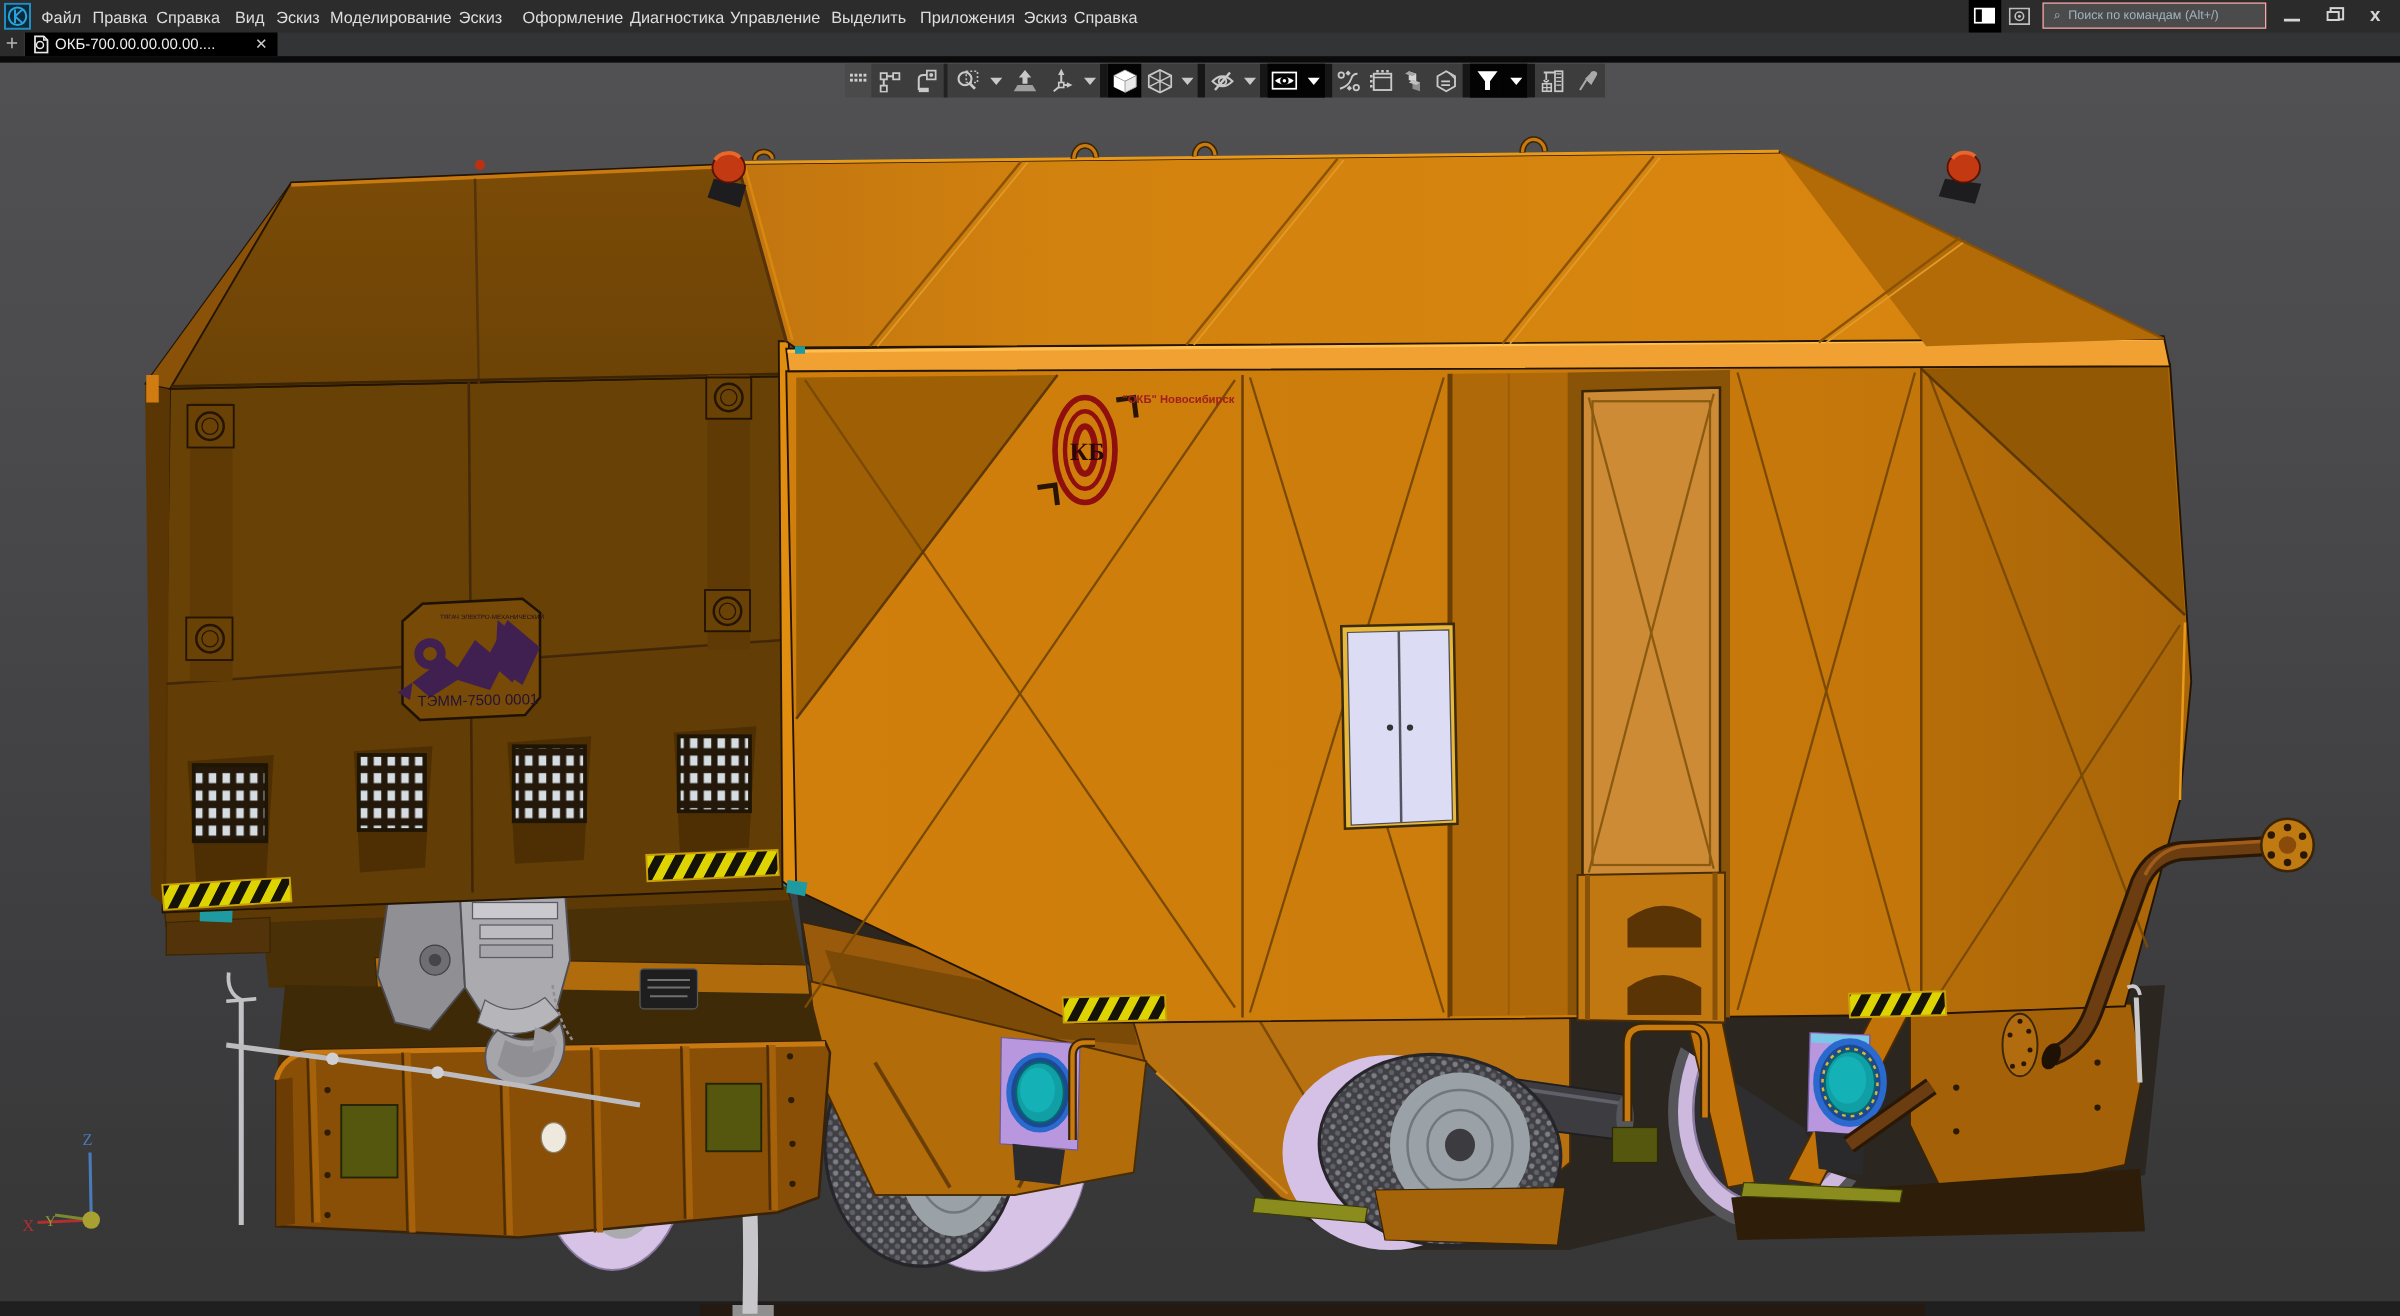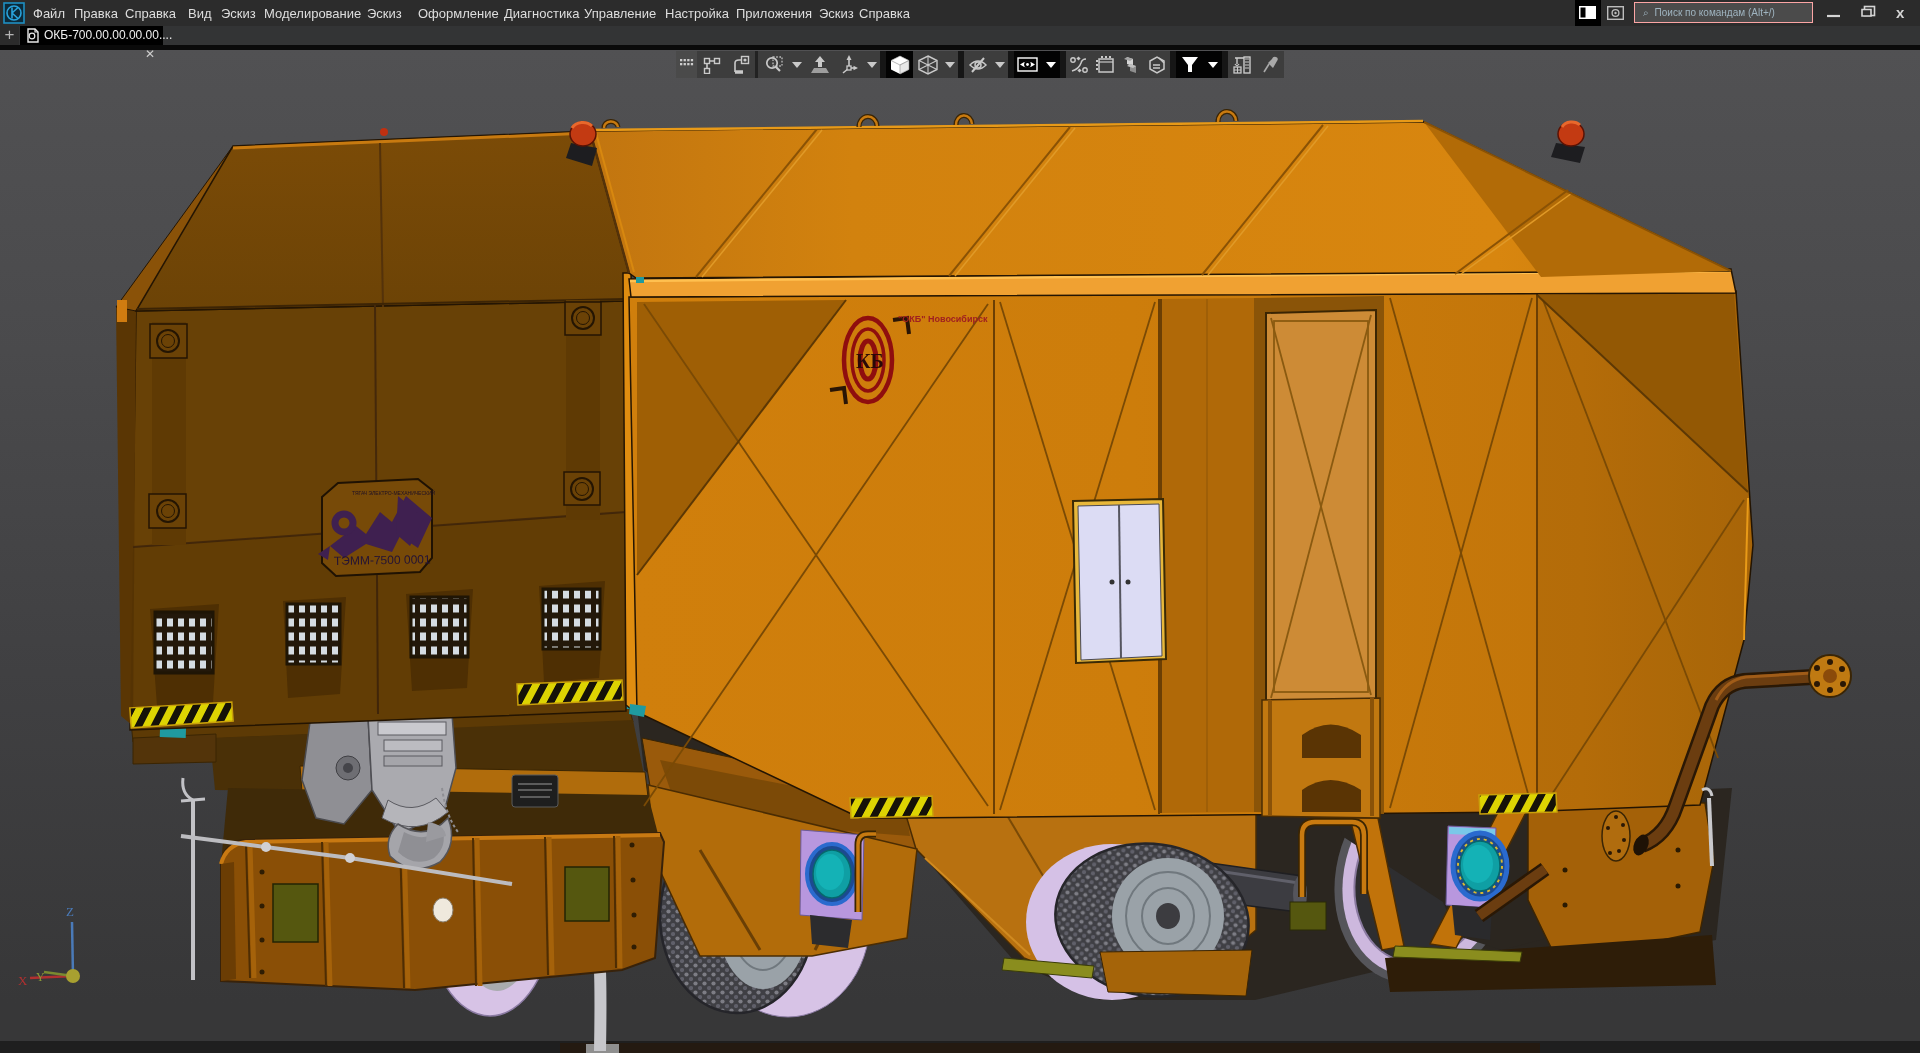--- a/index.html
+++ b/index.html
@@ -1,20 +1,20 @@
 <!DOCTYPE html>
 <html><head><meta charset="utf-8">
 <style>
 *{margin:0;padding:0;box-sizing:border-box}
 html,body{width:1920px;height:1053px;overflow:hidden;background:#2b2b2b;font-family:"Liberation Sans",sans-serif}
 #menubar{position:absolute;left:0;top:0;width:1812px;height:26px;background:#2c2c2c;z-index:30}
 #menubar .mi{position:absolute;top:0;height:26px;line-height:27px;color:#dedede;font-size:13px}
 #tabbar{position:absolute;left:0;top:26px;width:1920px;height:19px;background:#333435;z-index:30}
 #plusbtn{position:absolute;left:0;top:0;width:19px;height:19px;background:#2b2b2b;color:#b5b5b5;font-size:17px;line-height:18px;text-align:center}
-#activetab{position:absolute;left:20px;top:0;width:143px;height:19px;background:#000;color:#efefef;font-size:12px;line-height:19px}
+#activetab{position:absolute;left:20px;top:0;width:202px;height:19px;background:#000;color:#efefef;font-size:12px;line-height:19px}
 #blackline{position:absolute;left:0;top:45px;width:1920px;height:5px;background:#0a0a0a;z-index:30}
 #srch{position:absolute;left:1634px;top:2px;width:179px;height:21px;background:#4b4b4b;border:1px solid #fca5a5;color:#9fb4c0;font-size:10px;line-height:20px;z-index:31;white-space:nowrap;overflow:hidden}
 .winbtn{position:absolute;top:0;height:26px;color:#d5d5d5;z-index:31}
 #toolbar{position:absolute;left:676px;top:51px;height:27px;z-index:20;display:flex;align-items:center}
 .tb-g{height:27px;background:#3d3d3d;display:flex;align-items:center}
 .tb-sep{width:3px;height:27px;background:#222}
 .tbb{width:20px;height:25px;display:flex;align-items:center;justify-content:center}
 .tbb.blk{background:#030303;height:27px}
 svg{position:absolute;left:0;top:0}
 </style></head>
@@ -416,21 +416,21 @@
   <span class="mi" style="left:33px">Файл</span>
   <span class="mi" style="left:74px">Правка</span>
   <span class="mi" style="left:125px">Справка</span>
   <span class="mi" style="left:188px">Вид</span>
   <span class="mi" style="left:221px">Эскиз</span>
   <span class="mi" style="left:264px">Моделирование</span>
   <span class="mi" style="left:367px">Эскиз</span>
   <span class="mi" style="left:418px">Оформление</span>
   <span class="mi" style="left:504px">Диагностика</span>
   <span class="mi" style="left:584px">Управление</span>
-  <span class="mi" style="left:665px">Настройка</span>
+  <span class="mi" style="left:665px">Выделить</span>
   <span class="mi" style="left:736px">Приложения</span>
   <span class="mi" style="left:819px">Эскиз</span>
   <span class="mi" style="left:859px">Справка</span>
 </div>
 <div id="tabbar">
   <div id="plusbtn">+</div>
   <div id="activetab"><span id="tabico"></span><span style="margin-left:24px">ОКБ-700.00.00.00.00....</span><span style="position:absolute;right:8px;color:#cecece;font-size:12px">✕</span></div>
 </div>
 <div id="blackline"></div>
 <div id="srch"><span style="margin:0 6px 0 8px">⌕</span>Поиск по командам (Alt+/)</div>

